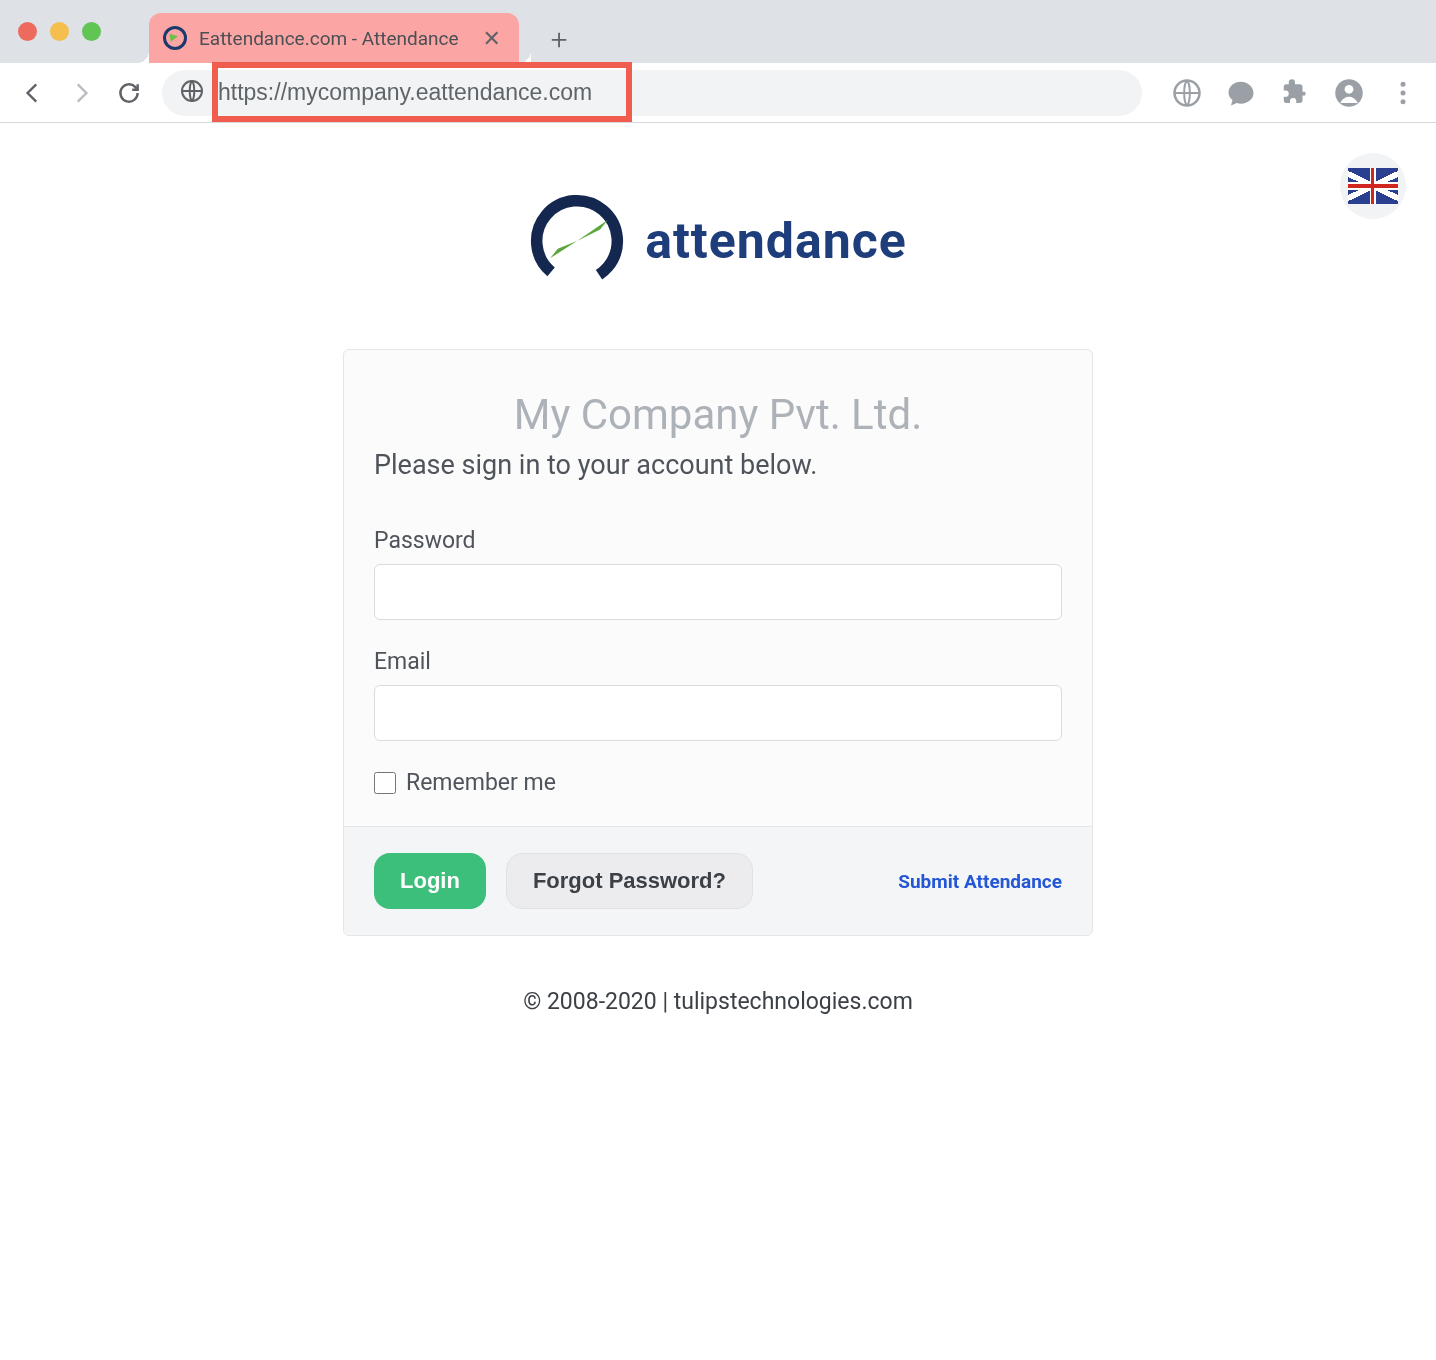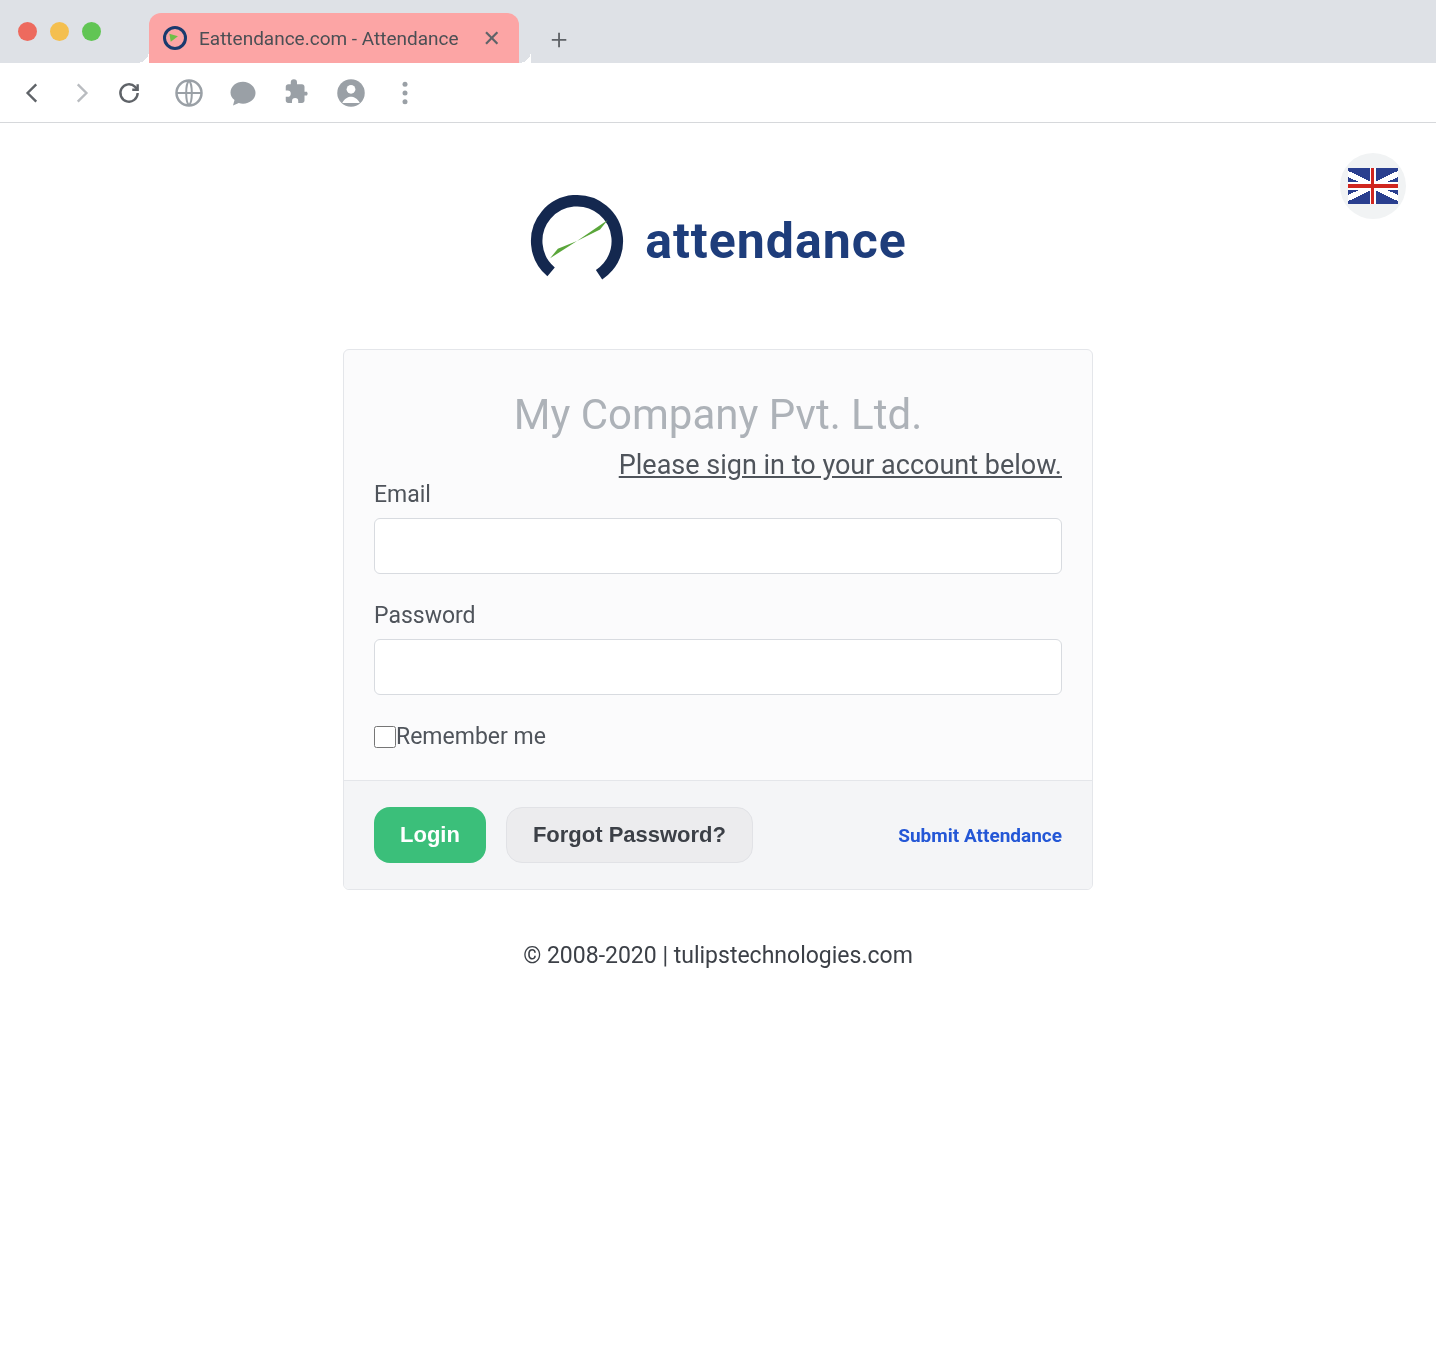--- a/index.html
+++ b/index.html
@@ -208,43 +208,43 @@
     padding: 40px 30px 30px 30px;
   }
   .company-name {
     text-align: center;
     font-size: 42px;
     color: #adb2b8;
     font-weight: 400;
     margin-bottom: 10px;
   }
   .signin-sub {
-    text-align: right;
+    text-align: left;
     font-size: 27px;
     color: #4f545b;
-    text-decoration: underline;
+    margin-bottom: 46px;
   }
   .form-group { margin-bottom: 28px; }
   .form-label {
     display: block;
     font-size: 23px;
     color: #4f545b;
     margin-bottom: 10px;
   }
   .form-input {
     width: 100%;
     height: 56px;
     border: 1px solid #d8dbe0;
     border-radius: 6px;
     background: #ffffff;
     font-size: 20px;
     padding: 0 14px;
   }
   .remember-row {
-    display: flex; align-items: center; 
+    display: flex; align-items: center; gap: 10px;
     font-size: 23px; color: #4f545b;
   }
   .remember-row input[type="checkbox"] {
     width: 22px; height: 22px;
   }
 
   .card-footer {
     background: #f4f5f7;
     border-top: 1px solid #e4e6ea;
     padding: 26px 30px;
@@ -315,20 +315,30 @@
         <path d="M9 4l8 8-8 8"></path>
       </svg>
   </div>
   <div class="nav-icon">
     <svg viewBox="0 0 24 24" fill="none" stroke="currentColor" stroke-width="2.2">
         <path d="M20 12a8 8 0 1 1-2.34-5.66L20 9"></path>
         <path d="M20 4v5h-5"></path>
       </svg>
   </div>
 
+  <div class="omnibox-wrap">
+    <span class="site-info-icon">
+      <svg width="24" height="24" viewBox="0 0 24 24" fill="currentColor">
+          <circle cx="12" cy="12" r="10" fill="none" stroke="currentColor" stroke-width="2"></circle>
+          <path d="M2 12h20M12 2c3 3 3 17 0 20M12 2c-3 3-3 17 0 20" fill="none" stroke="currentColor" stroke-width="2"></path>
+        </svg>
+    </span>
+    <span class="omnibox-text">https://mycompany.eattendance.com</span>
+    <div class="url-highlight"></div>
+  </div>
 
   <div class="toolbar-right">
     <span class="ticon">
       <svg viewBox="0 0 24 24" fill="currentColor">
           <circle cx="12" cy="12" r="10" fill="none" stroke="currentColor" stroke-width="2"></circle>
           <path d="M2 12h20M12 2c3 3 3 17 0 20M12 2c-3 3-3 17 0 20" fill="none" stroke="currentColor" stroke-width="1.6"></path>
         </svg>
     </span>
     <span class="ticon">
       <svg viewBox="0 0 24 24" fill="currentColor">
@@ -376,27 +386,27 @@
       <span class="line1">attendance</span>
     </div>
   </div>
 
   <div class="login-card">
     <div class="card-body">
       <h1 class="company-name">My Company Pvt. Ltd.</h1>
       <p class="signin-sub">Please sign in to your account below.</p>
 
       <div class="form-group">
+        <label class="form-label">Password</label>
+        <input class="form-input" type="password" value="" style="">
+      </div>
+
+      <div class="form-group">
         <label class="form-label">Email</label>
         <input class="form-input" type="text" value="" style="">
-      </div>
-
-      <div class="form-group">
-        <label class="form-label">Password</label>
-        <input class="form-input" type="password" value="" style="">
       </div>
 
       <div class="remember-row">
         <input type="checkbox" style="">
         <span>Remember me</span>
       </div>
     </div>
 
     <div class="card-footer">
       <button class="btn btn-login">Login</button>

